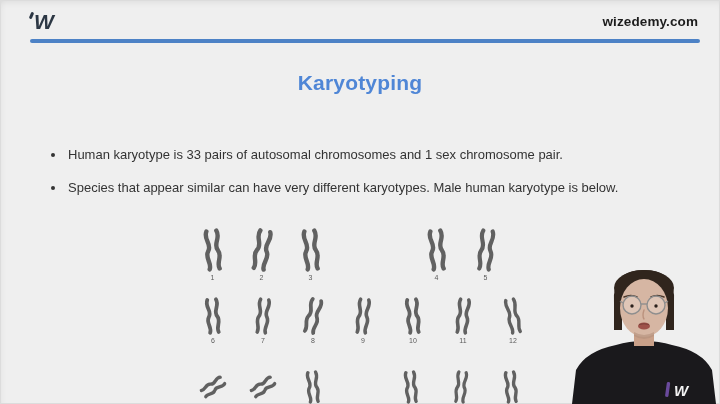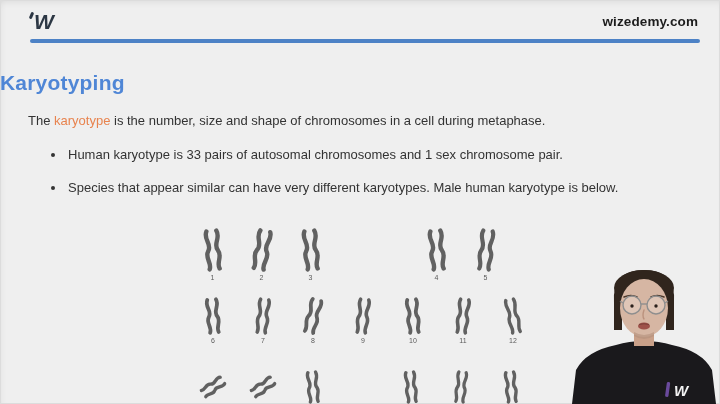--- a/index.html
+++ b/index.html
@@ -26,21 +26,21 @@
     position:absolute; right:22px; top:14px;
     font-size:13.5px; font-weight:bold; color:#1d1d1d; letter-spacing:.1px;
   }
   .rule {
     position:absolute; left:30px; right:20px; top:39px; height:4px;
     border-radius:2px; background:#4d82c6;
   }
 
   
   .title {
-    position:absolute; left:0; right:0; top:71px; 
+    position:absolute; left:0; right:0; top:71px; text-align:center;
     font-size:21px; font-weight:bold; color:#4f86d6; letter-spacing:.2px;
   }
   .intro {
     position:absolute; left:28px; top:113px; right:30px;
     font-size:13px; color:#333; font-weight:500;
   }
   .intro .hl { color:#e8834e; }
   .bullets {
     position:absolute; left:66px; top:147px; right:40px;
     list-style:disc; font-size:13px; color:#333; font-weight:500;
@@ -87,21 +87,20 @@
   </defs>
 </svg>
 
 <div class="frame">
 
   <div class="logo"><span class="tick"></span><span>W</span></div>
   <div class="site">wizedemy.com</div>
   <div class="rule"></div>
 
   <h1 class="title">Karyotyping</h1>
-  <p class="intro"><span>The </span><span class="hl">karyotype</span><span> is the number, size and shape of chromosomes in a cell during metaphase.</span></p>
   <ul class="bullets">
     <li>Human karyotype is 33 pairs of autosomal chromosomes and 1 sex chromosome pair.</li>
     <li>Species that appear similar can have very different karyotypes. Male human karyotype is below.</li>
   </ul>
 
   <figure class="kary">
 
     <div class="krow krow1">
       <div class="pair">
           <svg class="chrom" viewBox="0 0 26 44">

